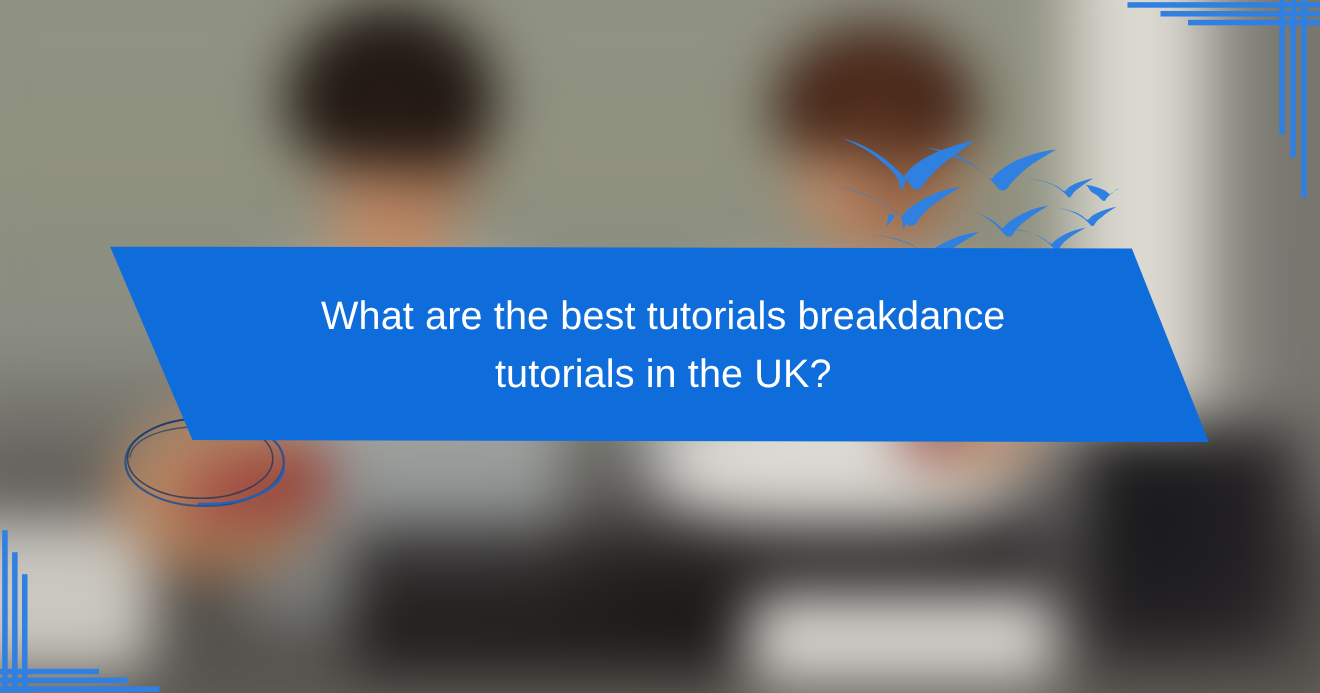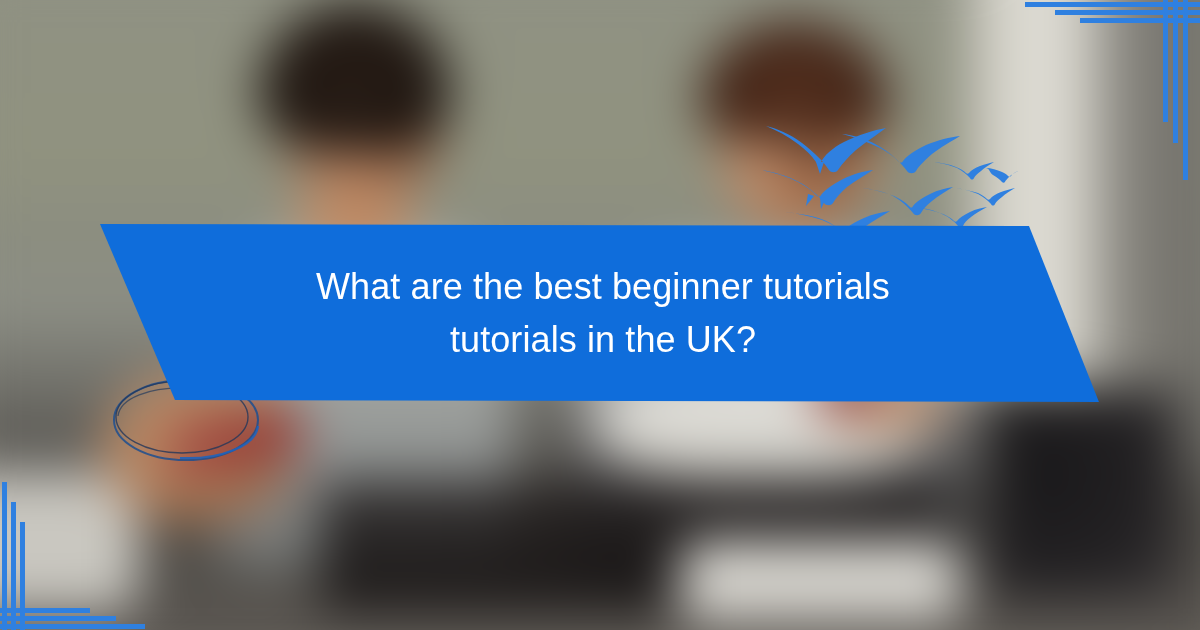--- a/index.html
+++ b/index.html
@@ -318,16 +318,16 @@
   <div class="corner-lines corner-bl">
     <span class="cl" style="left:2px;  bottom:0px;  width:5px; height:148px;"></span>
     <span class="cl" style="left:11px; bottom:0px;  width:5px; height:128px;"></span>
     <span class="cl" style="left:20px; bottom:0px;  width:5px; height:108px;"></span>
     <span class="cl" style="left:0px;  bottom:17px; width:90px;  height:5px;"></span>
     <span class="cl" style="left:0px;  bottom:9px;  width:116px; height:5px;"></span>
     <span class="cl" style="left:0px;  bottom:1px;  width:145px; height:5px;"></span>
   </div>
 
   <div class="banner">
-    <h1 class="banner-title">What are the best beginner tutorials tutorials in the UK?</h1>
+    <h1 class="banner-title">What are the best tutorials breakdance tutorials in the UK?</h1>
   </div>
 
 </div>
 
 </body></html>

